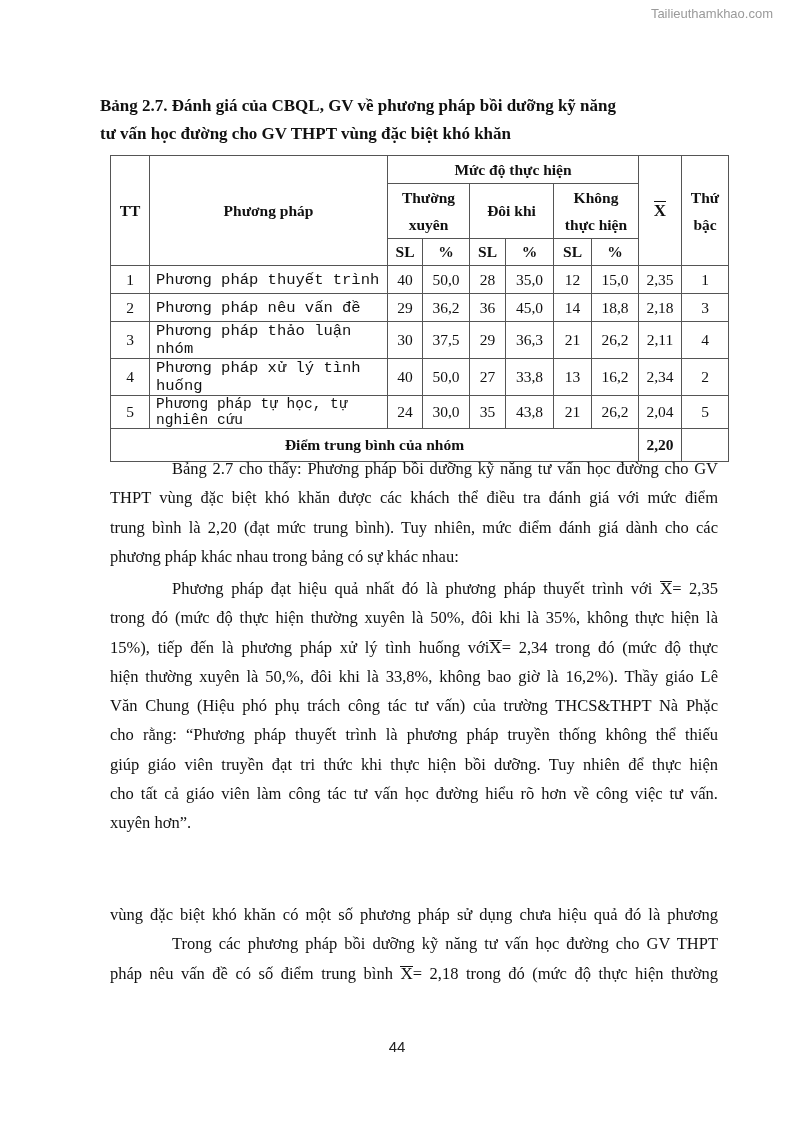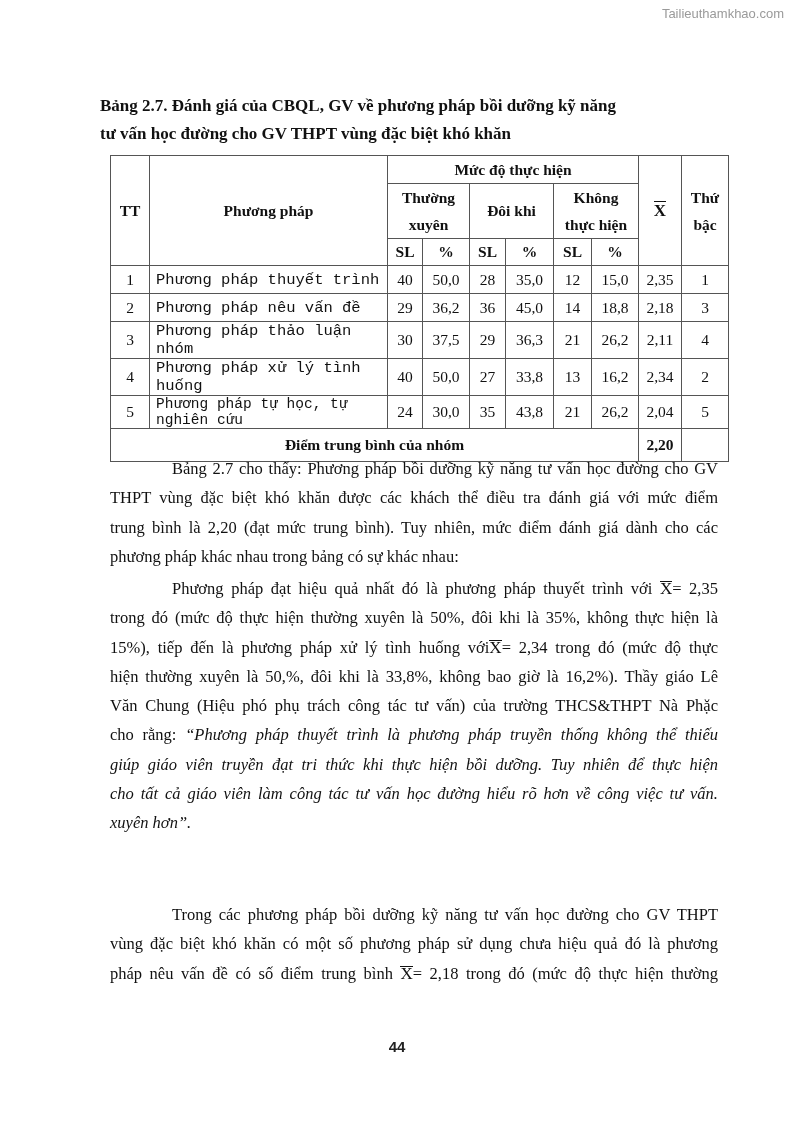--- a/index.html
+++ b/index.html
@@ -1,37 +1,37 @@
 <!DOCTYPE html>
 <html><head>
 <meta charset="utf-8">
 <style>
   html, body { margin: 0; padding: 0; background: #ffffff; }
   body { width: 794px; height: 1123px; position: relative; overflow: hidden;
          font-family: "Liberation Serif", serif; color: #111; }
-  .watermark { position: absolute; top: 6px; right: 10px; font-family: "Liberation Sans", sans-serif;
+  .watermark { position: absolute; top: 6px; right: 21px; font-family: "Liberation Sans", sans-serif;
                font-size: 13px; color: #9a9a9a; }
   .title { position: absolute; left: 100px; width: 630px; text-align: left; font-weight: bold;
            font-size: 17px; line-height: 28px; }
   .t1 { top: 92px; }
   .t2 { top: 120px; }
   table.data { position: absolute; left: 110px; top: 155px; border-collapse: collapse;
                font-size: 15.5px; }
   table.data td, table.data th { border: 1px solid #555; padding: 0; text-align: center; }
   table.data th { font-weight: bold; }
   .left { text-align: left !important; padding-left: 6px !important; font-family: Liberation Mono, monospace; }
   .xbar { display: inline-block; border-top: 1.5px solid #111; line-height: 16px; padding-top: 1px; font-weight: bold; font-size: 17px; }
   .xbar-inline { display: inline-block; border-top: 1.3px solid #111; line-height: 14px; font-size: 17px; padding-top: 0; }
   .para { position: absolute; left: 110px; width: 608px; font-size: 16.5px; line-height: 29.3px; text-align: justify; }
   .line { display: block; height: 29.3px; white-space: nowrap; text-align: justify; text-align-last: justify; }
   .line.last { text-align-last: left; }
   .indent { padding-left: 62px; }
-  .ital { font-style: italic; }
+  .ital { }
   .pagenum { position: absolute; top: 1038px; left: 0; width: 794px; text-align: center;
-             font-family: "Liberation Sans", sans-serif; font-size: 15px; color: #222; font-weight: bold; }
+             font-family: "Liberation Sans", sans-serif; font-size: 15px; color: #222; }
 </style>
 </head>
 <body>
 
 <div class="watermark">Tailieuthamkhao.com</div>
 
 <div class="title t1">Bảng 2.7. Đánh giá của CBQL, GV về phương pháp bồi dưỡng kỹ năng</div>
 <div class="title t2">tư vấn học đường cho GV THPT vùng đặc biệt khó khăn</div>
 
 <table class="data">
@@ -162,18 +162,18 @@
   <span class="line"><span>15%), tiếp đến là phương pháp xử lý tình huống với</span><span class="xbar-inline">X</span><span>= 2,34 trong đó (mức độ thực</span></span>
   <span class="line">hiện thường xuyên là 50,%, đôi khi là 33,8%, không bao giờ là 16,2%). Thầy giáo Lê</span>
   <span class="line">Văn Chung (Hiệu phó phụ trách công tác tư vấn) của trường THCS&amp;THPT Nà Phặc</span>
   <span class="line"><span>cho rằng: </span><span class="ital">“Phương pháp thuyết trình là phương pháp truyền thống không thể thiếu</span></span>
   <span class="line ital">giúp giáo viên truyền đạt tri thức khi thực hiện bồi dưỡng. Tuy nhiên để thực hiện</span>
   <span class="line ital">cho tất cả giáo viên làm công tác tư vấn học đường hiểu rõ hơn về công việc tư vấn.</span>
   <span class="line ital last">xuyên hơn”.</span>
 </div>
 
 <div class="para" style="top:900px">
+  <span class="line">vùng đặc biệt khó khăn có một số phương pháp sử dụng chưa hiệu quả đó là phương</span>
   <span class="line indent">Trong các phương pháp bồi dưỡng kỹ năng tư vấn học đường cho GV THPT</span>
-  <span class="line">vùng đặc biệt khó khăn có một số phương pháp sử dụng chưa hiệu quả đó là phương</span>
   <span class="line"><span>pháp nêu vấn đề có số điểm trung bình </span><span class="xbar-inline">X</span><span>= 2,18 trong đó (mức độ thực hiện thường</span></span>
 </div>
 
 <div class="pagenum">44</div>
 
 </body></html>

